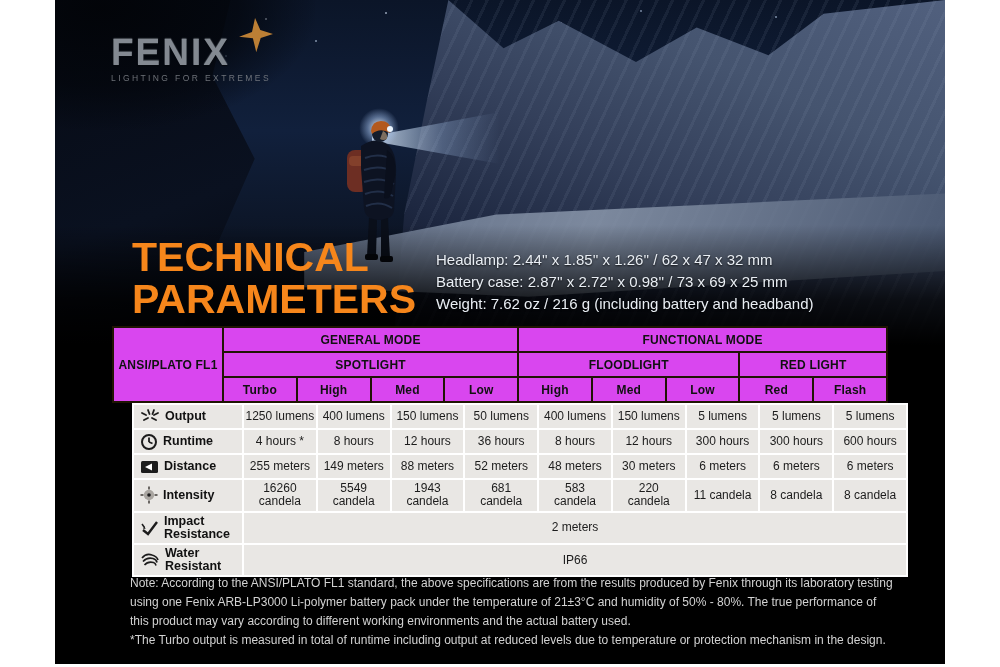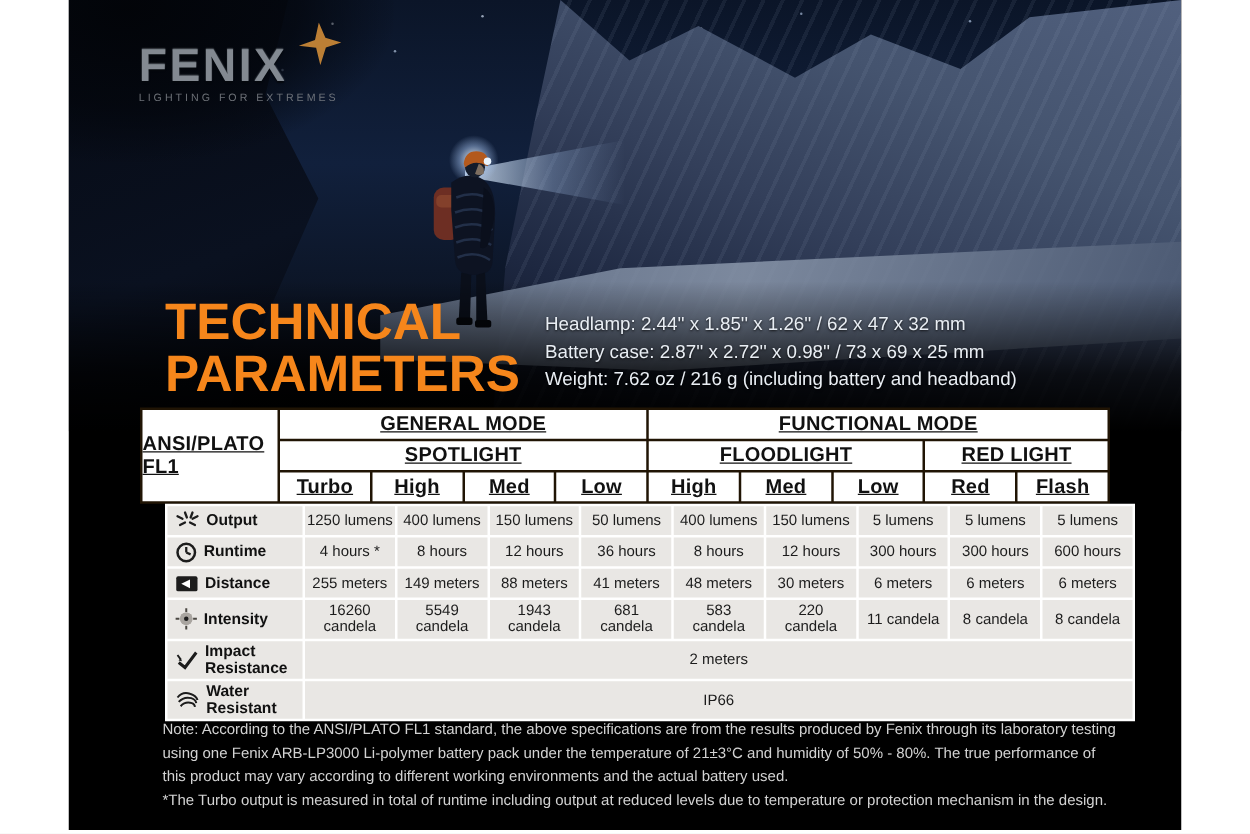--- a/index.html
+++ b/index.html
@@ -51,22 +51,22 @@
   .title{position:absolute;left:57px;top:236px;color:#F6861B;font-weight:bold;
     font-size:41px;line-height:42px;letter-spacing:0px;margin-left:20px;}
   .dims{position:absolute;left:381px;top:249px;color:#e9eef4;font-size:15px;line-height:22px;
     text-shadow:0 1px 2px rgba(0,0,0,.8);white-space:nowrap;}
 
   
   .spec-table{position:absolute;left:57px;top:326px;width:776px;}
   .thead,.tbody{display:grid;grid-template-columns:108px repeat(9,1fr);box-sizing:border-box;width:776px;}
   .thead{background:#201404;gap:2px;padding:2px;grid-template-rows:23px 23px 23px;}
   .tbody{background:#ffffff;gap:2px;padding:2px;grid-auto-rows:minmax(23px,auto);margin-left:20px;}
-  .hcell{background:#ffffff;color:#111;display:flex;align-items:center;justify-content:center;
-    font-weight:bold;font-size:16px;letter-spacing:.2px;text-decoration:underline;}
+  .hcell{background:#d946ef;color:#111;display:flex;align-items:center;justify-content:center;
+    font-weight:bold;font-size:12px;letter-spacing:.2px;}
   .corner{grid-column:1;grid-row:1/4;}
   .span-gm{grid-column:2/6;}
   .span-fm{grid-column:6/11;}
   .span-sl{grid-column:2/6;grid-row:2;}
   .span-fl{grid-column:6/9;grid-row:2;}
   .span-rl{grid-column:9/11;grid-row:2;}
   .bcell{background:#E9E7E4;color:#1c1c1c;display:flex;align-items:center;justify-content:center;
     font-size:12px;line-height:1.12;text-align:center;white-space:nowrap;padding:2px 1px;}
   .bcell.pre{white-space:pre-line;}
   .lcell{background:#E9E7E4;display:flex;align-items:center;justify-content:flex-start;
@@ -205,21 +205,21 @@
         <div class="lcell">
           <svg width="19" height="14" viewBox="0 0 19 14">
             <rect x="1" y="1" width="17" height="12" rx="1.5" fill="#1c1c1c"></rect>
             <polygon points="5,7 12,3.5 12,10.5" fill="#ffffff"></polygon>
           </svg>
           <span class="lbl">Distance</span>
         </div>
         <div class="bcell">255 meters</div>
         <div class="bcell">149 meters</div>
         <div class="bcell">88 meters</div>
-        <div class="bcell">41 meters</div>
+        <div class="bcell">52 meters</div>
         <div class="bcell">48 meters</div>
         <div class="bcell">30 meters</div>
         <div class="bcell">6 meters</div>
         <div class="bcell">6 meters</div>
         <div class="bcell">6 meters</div>
 
         <div class="lcell">
           <svg width="18" height="18" viewBox="0 0 18 18">
             <circle cx="9" cy="9" r="5" fill="#a9a5a0" stroke="#6b6archive" stroke-width="0"></circle>
             <circle cx="9" cy="9" r="5" fill="#a9a5a0"></circle>

